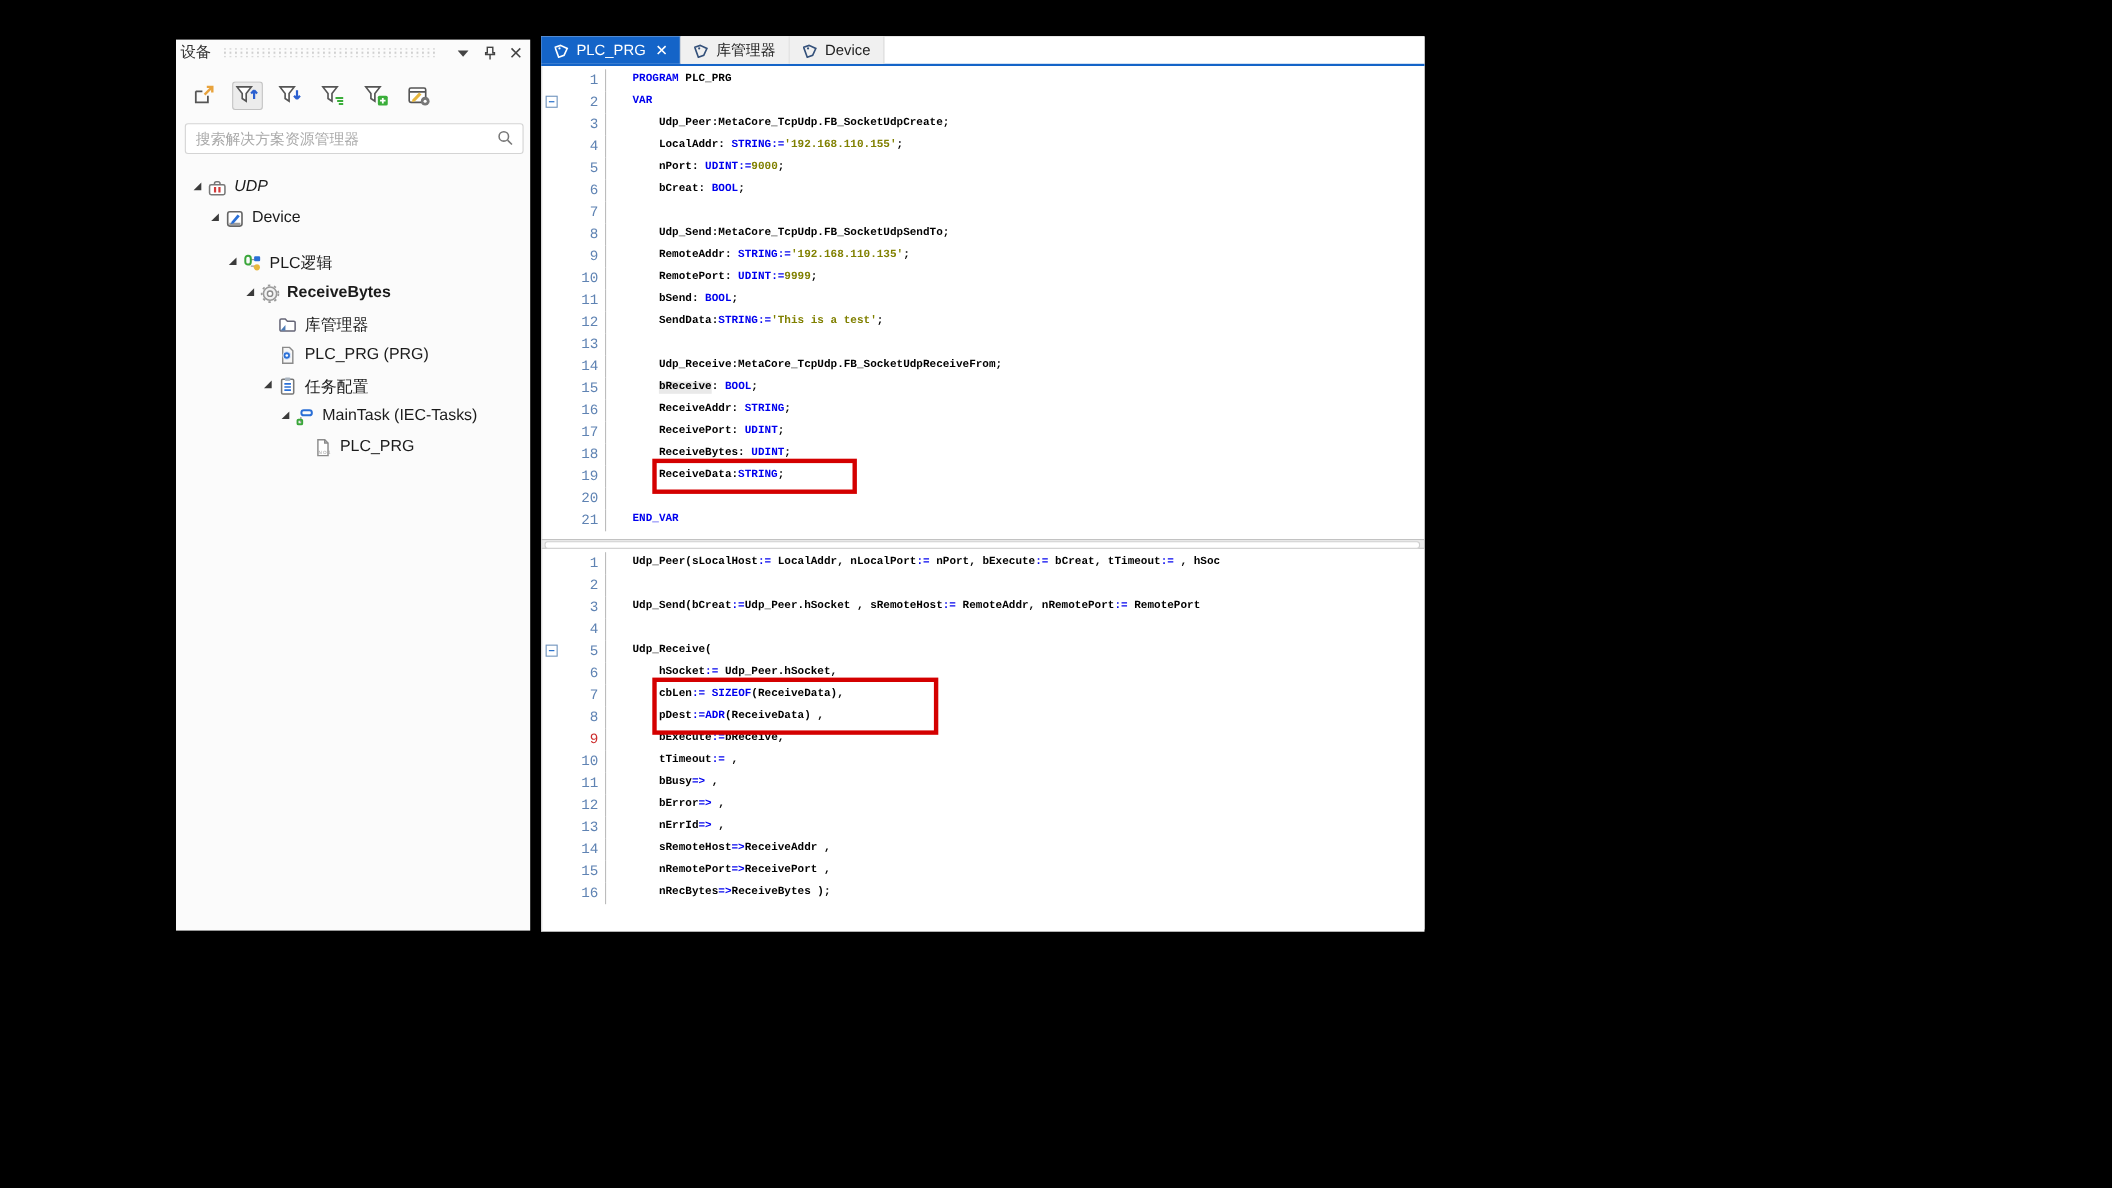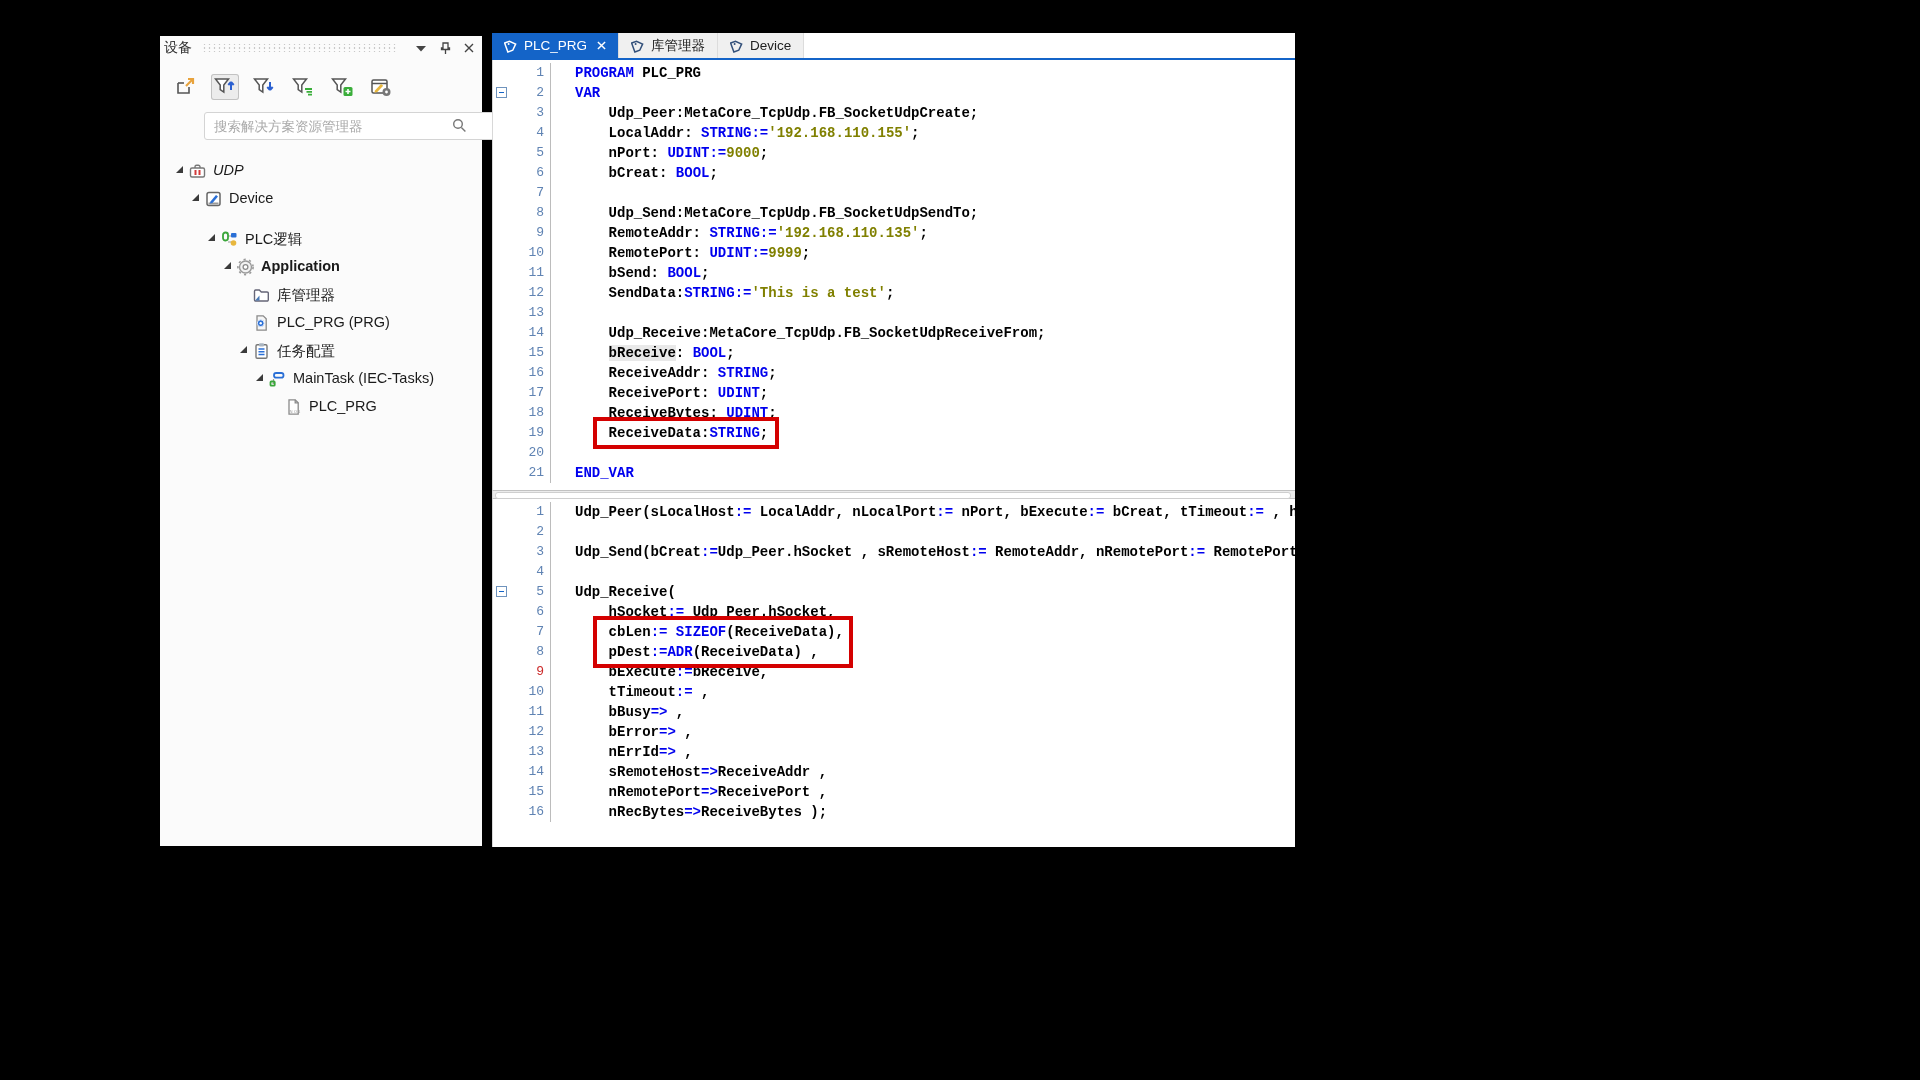--- a/index.html
+++ b/index.html
@@ -13,21 +13,21 @@
   .grip{flex:1;height:8px;margin:0 10px;
         background-image:radial-gradient(#c9c9c9 1px, transparent 1.2px);
         background-size:5px 4px;background-position:0 2px;}
   .hbtn{width:18px;height:18px;display:flex;align-items:center;justify-content:center;
         color:#444;font-size:13px;cursor:default;margin-left:6px;}
   .panel-toolbar{display:flex;align-items:center;gap:11px;padding:14px 6px 8px 12px;}
   .tbtn{width:28px;height:26px;display:flex;align-items:center;justify-content:center;border-radius:3px;}
   .tbtn.sel{background:#ececec;box-shadow:inset 0 0 0 1px #c2c2c2;}
   .searchwrap{position:relative;margin:4px 6px 0 8px;}
   .searchwrap input{width:100%;box-sizing:border-box;height:28px;border:1px solid #d4d4d4;border-radius:3px;
-        padding:0 14px 0 9px;font-size:13.5px;color:#555;background:#fff;outline:none;margin-left:36px;}
+        padding:0 14px 0 9px;font-size:13.5px;color:#555;background:#fff;outline:none;}
   .searchwrap input::placeholder{color:#a9a9a9;}
   .search-ico{position:absolute;right:9px;top:6px;}
   .tree{margin-top:22px;}
   .tree-row{display:flex;align-items:flex-start;height:28px;font-size:14.5px;color:#1b1b1b;white-space:nowrap;}
   .tw-arrow{width:15px;height:14px;display:flex;align-items:center;justify-content:center;flex:0 0 15px;}
   .tw-icon{width:20px;height:18px;display:flex;align-items:center;justify-content:center;flex:0 0 20px;margin-right:6px;}
   .tree-row .lbl.italic{font-style:italic;}
   .tree-row .lbl.bold{font-weight:bold;}
 
   
@@ -43,21 +43,21 @@
   .code-section{position:relative;padding-top:3px;box-sizing:border-box;height:100%;overflow:hidden;}
   .code-line{display:flex;height:20px;line-height:20px;position:relative;}
   .gutter{position:relative;flex:0 0 58px;display:flex;align-items:center;justify-content:flex-end;
           border-right:1px solid #bcbcbc;box-sizing:border-box;}
   .lno{font-family:"Liberation Mono","DejaVu Sans Mono",monospace;font-size:13px;color:#5f83b3;
        padding-right:6px;}
   .lno.red{color:#cc2a2a;}
   .fold{position:absolute;left:3px;top:4px;width:11px;height:11px;border:1px solid #6f93bd;background:#fff;
         box-sizing:border-box;}
   .fold:after{content:"";position:absolute;left:2px;right:2px;top:4px;height:1px;background:#1464c8;}
-  .codetxt{font-family:"Liberation Mono","DejaVu Sans Mono",monospace;font-size:14px;font-weight:700;
+  .codetxt{font-family:"Liberation Mono","DejaVu Sans Mono",monospace;font-size:10px;font-weight:700;
            color:#000;padding-left:24px;white-space:pre;overflow:hidden;}
   .kw{color:#0000ee;}
   .str{color:#808000;}
   .hlw{background:#e9e9e9;}
   .redbox{position:absolute;border:4px solid #d40000;pointer-events:none;}
   .splitter{height:9px;background:#ececec;border-top:1px solid #c2c2c2;border-bottom:1px solid #c2c2c2;
             position:relative;border-left:1px solid #d8d8d8;box-sizing:border-box;}
   .splitter .thumb{position:absolute;left:2px;right:4px;top:1px;height:5px;background:#fff;
                    border:1px solid #cfcfcf;border-radius:3px;}
 </style>
@@ -197,21 +197,21 @@
               <polygon points="8,1 8,8 1,8" fill="#3b3b3b"></polygon>
             </svg>
           </span>
           <span class="tw-icon">
             <svg width="19" height="18" viewBox="0 0 18 18">
               <circle cx="9" cy="9" r="6" fill="#f2f2f2" stroke="#9a9a9a" stroke-width="1.4"></circle>
               <circle cx="9" cy="9" r="7.6" fill="none" stroke="#9a9a9a" stroke-width="1.6" stroke-dasharray="2.2 3.4"></circle>
               <circle cx="9" cy="9" r="2.4" fill="#fff" stroke="#8a8a8a" stroke-width="1.3"></circle>
             </svg>
           </span>
-          <span class="lbl bold">Application</span>
+          <span class="lbl bold">ReceiveBytes</span>
         </div>
         <div class="tree-row" style="padding-left: 76px;">
           <span class="tw-arrow"></span>
           <span class="tw-icon">
             <svg width="19" height="18" viewBox="0 0 18 18">
               <path d="M2 5.2 a1.2 1.2 0 0 1 1.2-1.2 h3.6 l2 2 h5.8 a1.2 1.2 0 0 1 1.2 1.2 v6.6 a1.2 1.2 0 0 1-1.2 1.2 H3.2 A1.2 1.2 0 0 1 2 13.8 Z" fill="#fff" stroke="#667" stroke-width="1.4"></path>
               <path d="M2.6 14.5 L7 9.5 v5 Z" fill="#4a7ab5"></path>
             </svg>
           </span>
           <span class="lbl ">库管理器</span>

